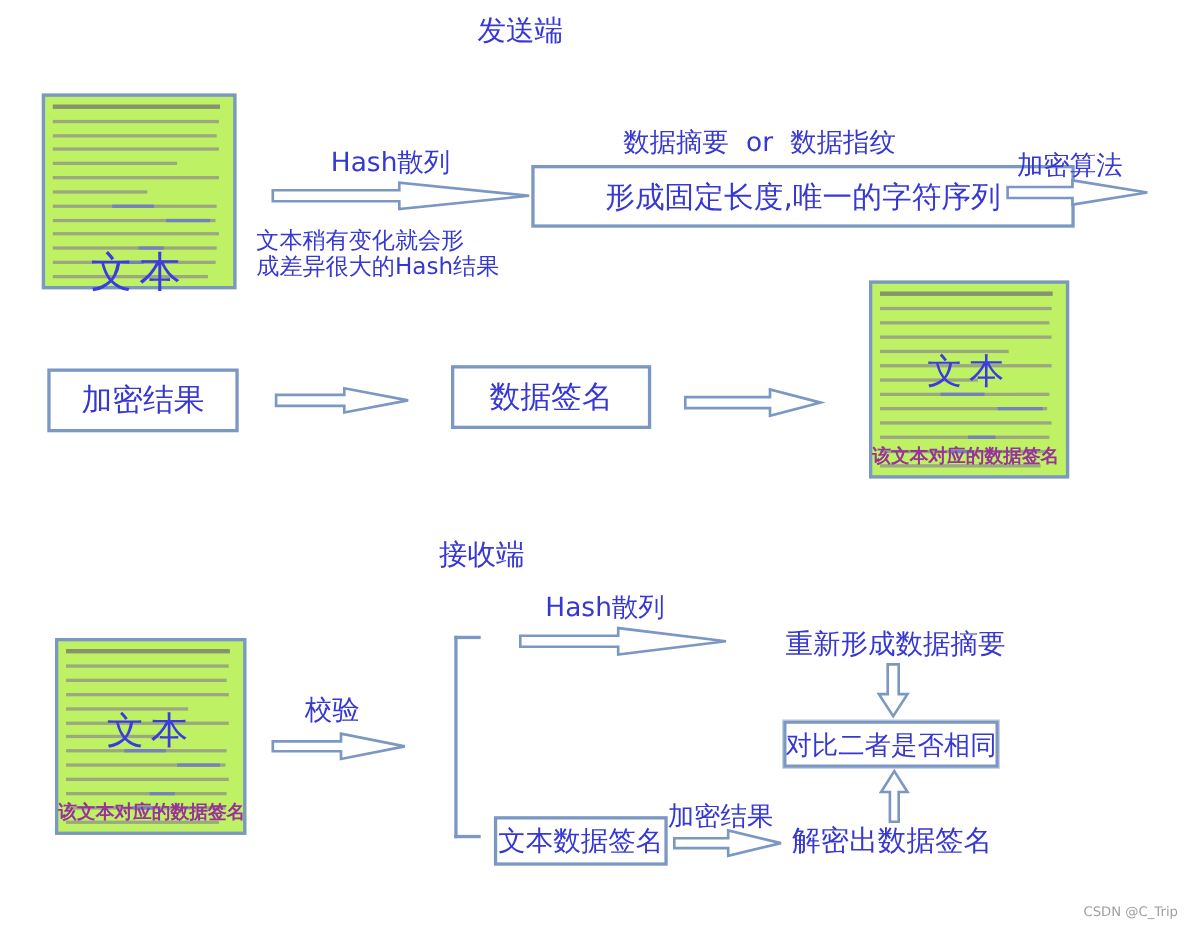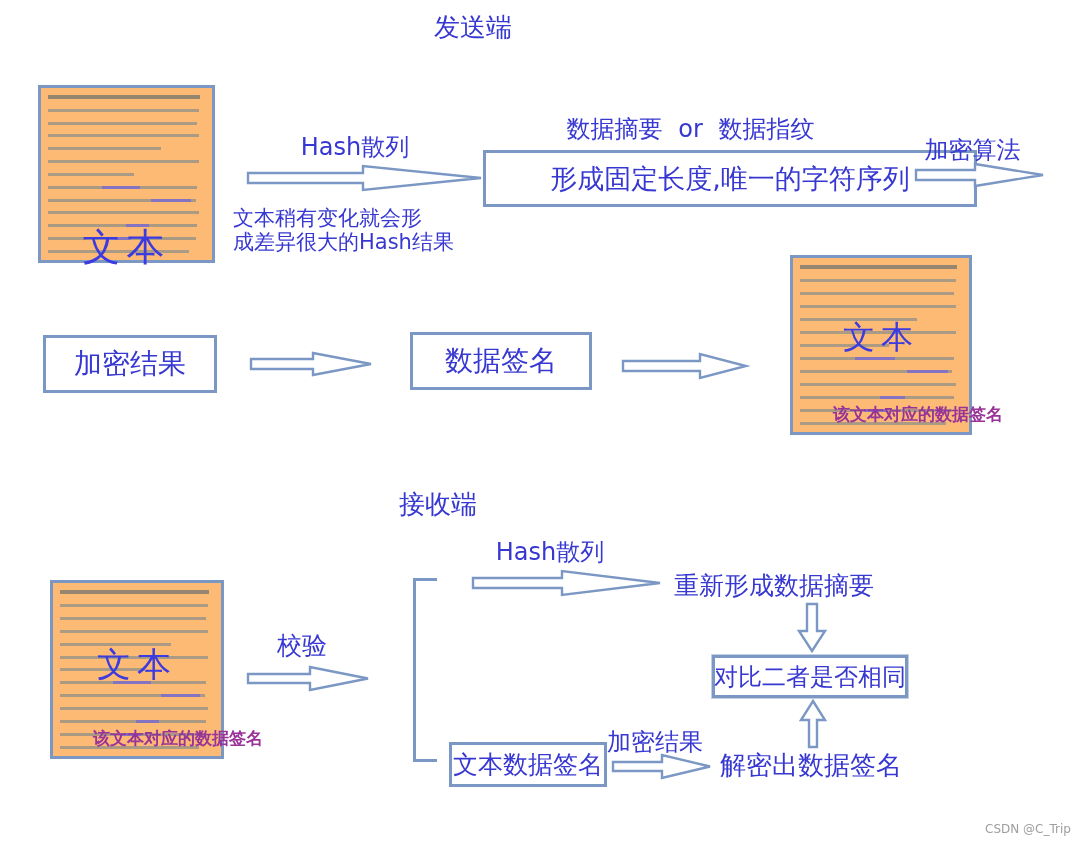--- a/index.html
+++ b/index.html
@@ -23,33 +23,33 @@
     position:absolute;
     border:3px solid var(--shape-blue);
     color:var(--text-blue);
     display:flex;align-items:center;justify-content:center;
     background:#ffffff;box-sizing:border-box;
     white-space:nowrap;
   }
   .doc{
     position:absolute;
     border:3px solid var(--shape-blue);
-    background:#fdba74;box-sizing:border-box;
+    background:#bef264;box-sizing:border-box;
   }
   .doc-lines{position:absolute;left:7px;right:7px;top:7px;bottom:7px;
     display:flex;flex-direction:column;justify-content:space-between;}
   .doc-line{position:relative;height:3px;background:var(--doc-gray);opacity:.75;}
   .doc-line .blue-frag{position:absolute;top:0;bottom:0;background:var(--doc-blue);}
   .doc-label{
     position:absolute;left:0;right:0;text-align:center;
     color:#3b3be0;letter-spacing:6px;font-weight:500;line-height:1;
   }
   .doc-caption{
-    position:absolute;left:0;right:0;text-align:right;
-    color:var(--caption-purple);font-weight:bold;white-space:nowrap;margin-left:40px;
+    position:absolute;left:0;right:0;text-align:left;
+    color:var(--caption-purple);font-weight:bold;white-space:nowrap;
   }
   .bracket{
     position:absolute;box-sizing:border-box;
     border-left:3px solid var(--shape-blue);
     border-top:3px solid var(--shape-blue);
     border-bottom:3px solid var(--shape-blue);
   }
   svg.arrow{position:absolute;overflow:visible;}
   svg.arrow polygon{fill:#ffffff;stroke:var(--shape-blue);stroke-width:2.4;stroke-linejoin:miter;}
   .watermark{color:var(--watermark-gray);font-size:12px;}
@@ -180,21 +180,21 @@
   <svg class="arrow" style="left:247px;top:665px;" width="123" height="27" viewBox="0 0 123 27">
     <polygon points="1,9 63,9 63,2 121,13.5 63,25 63,18 1,18"></polygon>
   </svg>
 
   <div class="bracket" style="left:413px;top:578px;width:24px;height:184px;"></div>
 
   <div class="abs lbl center" style="left:455px;top:536px;width:190px;font-size:24px;">Hash散列</div>
   <svg class="arrow" style="left:472px;top:569px;" width="190" height="28" viewBox="0 0 190 28">
     <polygon points="1,9 90,9 90,2 188,14 90,26 90,19 1,19"></polygon>
   </svg>
-  <div class="abs lbl" style="left:674px;top:569px;font-size:25px;">重新形成数据摘要</div>
+  <div class="abs lbl" style="left:714px;top:569px;font-size:25px;">重新形成数据摘要</div>
 
   <svg class="arrow" style="left:798px;top:603px;" width="28" height="50" viewBox="0 0 28 50">
     <polygon points="9,1 19,1 19,28 27,28 14,48 1,28 9,28"></polygon>
   </svg>
 
   <div class="box" style="left:712px;top:655px;width:196px;height:43px;font-size:24px;box-shadow:0 0 0 1px #c3cfe2;">对比二者是否相同</div>
 
   <svg class="arrow" style="left:800px;top:700px;" width="26" height="49" viewBox="0 0 26 49">
     <polygon points="13,1 25,20 17,20 17,47 9,47 9,20 1,20"></polygon>
   </svg>

